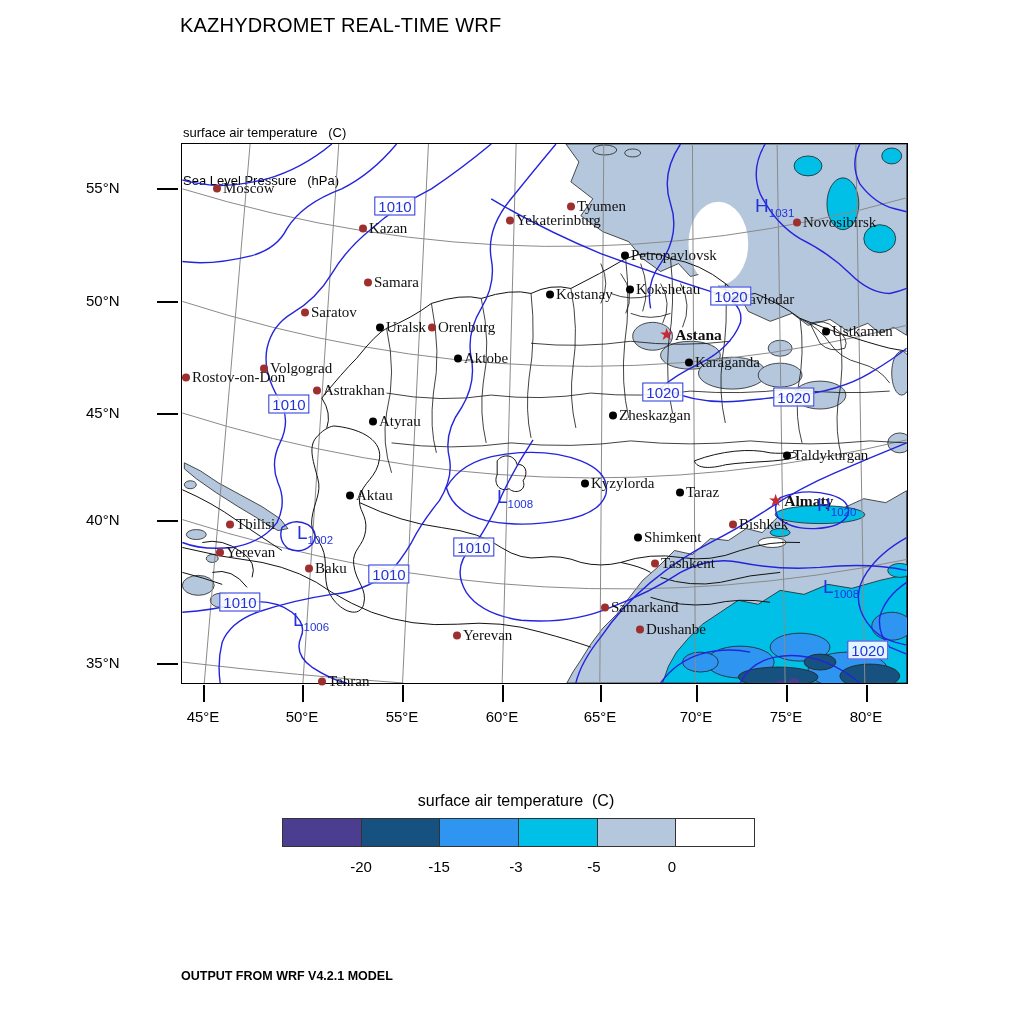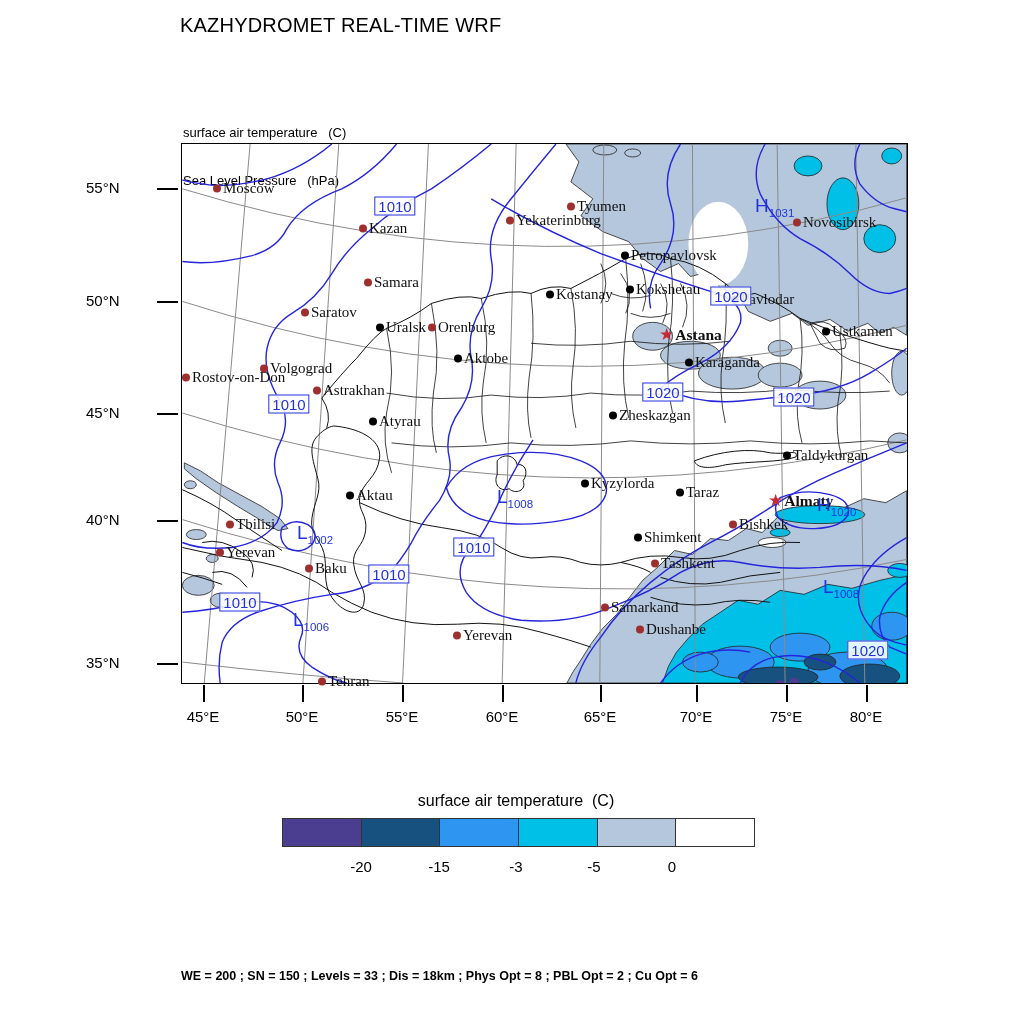--- a/index.html
+++ b/index.html
@@ -378,16 +378,16 @@
     <div class="seg4"></div>
     <div class="seg5"></div>
   </div>
   <div class="abs legend-tick" style="left:361px">-20</div>
   <div class="abs legend-tick" style="left:439px">-15</div>
   <div class="abs legend-tick" style="left:516px">-3</div>
   <div class="abs legend-tick" style="left:594px">-5</div>
   <div class="abs legend-tick" style="left:672px">0</div>
 
   <div class="abs footer">
-    <div>WE = 200 ; SN = 150 ; Levels = 33 ; Dis = 18km ; Phys Opt = 8 ; PBL Opt = 2 ; Cu Opt = 6</div>
+    <div>OUTPUT FROM WRF V4.2.1 MODEL</div>
   </div>
 
 </div>
 
 </body></html>

